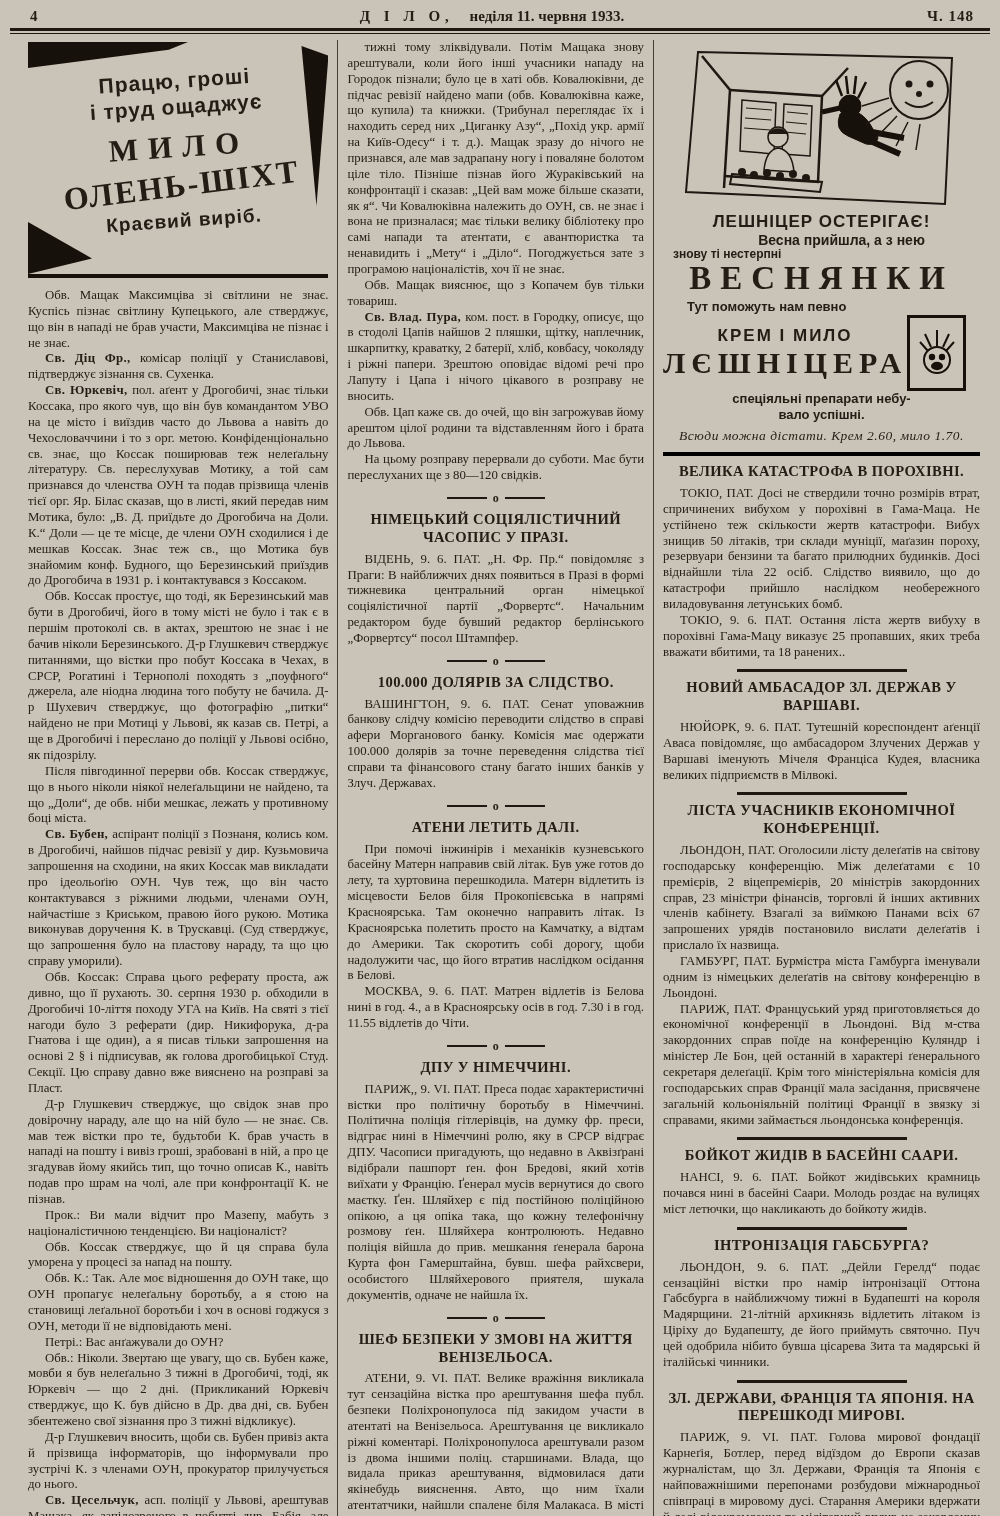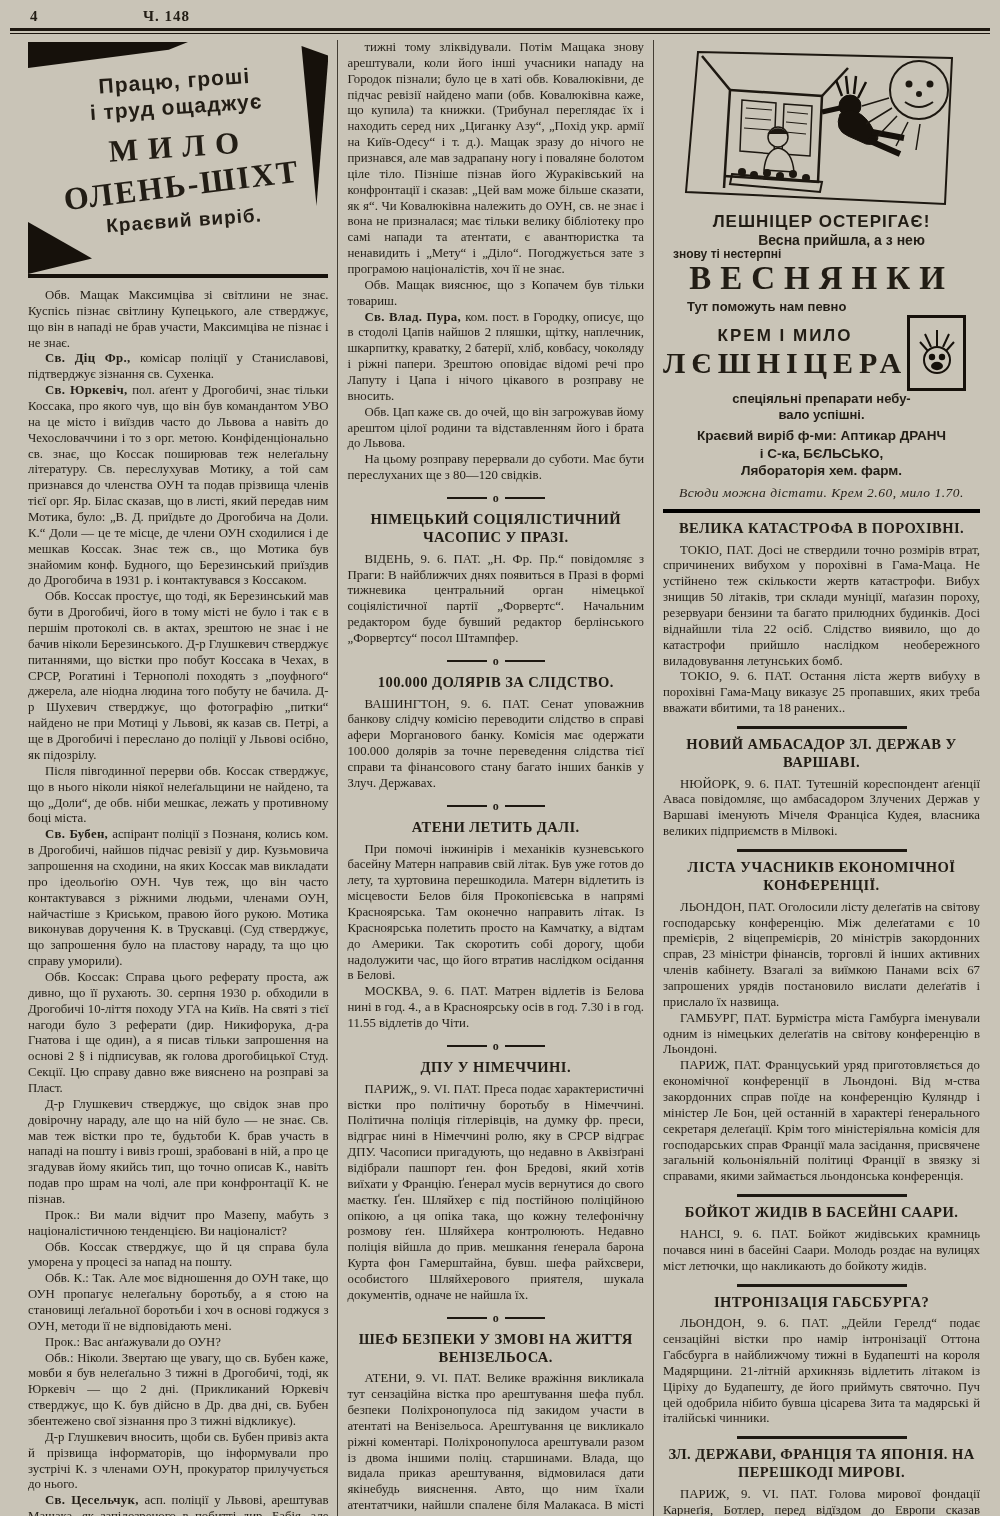--- a/index.html
+++ b/index.html
@@ -58,20 +58,24 @@
   .cream-maker{font-size:13.5px;text-align:center;line-height:1.3;margin-top:4px;}
   .cream-price{font-size:13.5px;font-style:italic;text-align:center;margin-top:5px;letter-spacing:.5px;}
 </style>
 </head>
 <body>
 
 <div class="page">
 
   <header class="masthead">
     <span class="pageno">4</span>
+    <span class="mast-center">
+      <span class="paper-name">Д І Л О,</span>
+      <span class="paper-date">неділя 11. червня 1933.</span>
+    </span>
     <span class="issue">Ч. 148</span>
   </header>
   <div class="rule-double"></div>
 
   <main class="columns">
 
     <section class="col col-left">
       <div class="soap-ad">
         <div class="soap-corner soap-tl"></div>
         <div class="soap-corner soap-tr"></div>
@@ -93,21 +97,21 @@
               <p class="para"><b>Св. Діц Фр., </b>комісар поліції у Станиславові, підтверджує зізнання св. Сухенка.</p>
               <p class="para"><b>Св. Юркевіч, </b>пол. аґент у Дрогобичі, знає тільки Коссака, про якого чув, що він був командантом УВО на це місто і виїздив часто до Львова а навіть до Чехословаччини і то з орг. метою. Конфіденціонально св. знає, що Коссак поширював теж нелеґальну літературу. Св. переслухував Мотику, а той сам признався до членства ОУН та подав прізвища членів тієї орг. Яр. Білас сказав, що в листі, який передав ним Мотика, було: „В. Д. приїдьте до Дрогобича на Доли. К.“ Доли — це те місце, де члени ОУН сходилися і де мешкав Коссак. Знає теж св., що Мотика був знайомим конф. Будного, що Березинський приїздив до Дрогобича в 1931 р. і контактувався з Коссаком.</p>
               <p class="para">Обв. Коссак простує, що тоді, як Березинський мав бути в Дрогобичі, його в тому місті не було і так є в першім протоколі св. в актах, зрештою не знає і не бачив ніколи Березинського. Д-р Глушкевич стверджує питаннями, що вістки про побут Коссака в Чехах, в СРСР, Рогатині і Тернополі походять з „поуфного“ джерела, але ніодна людина того побуту не бачила. Д-р Шухевич стверджує, що фотографію „питки“ найдено не при Мотиці у Львові, як казав св. Петрі, а ще в Дрогобичі і переслано до поліції у Львові осібно, як підозрілу.</p>
               <p class="para">Після півгодинної перерви обв. Коссак стверджує, що в нього ніколи ніякої нелеґальщини не найдено, та що „Доли“, де обв. ніби мешкає, лежать у противному боці міста.</p>
               <p class="para"><b>Св. Бубен, </b>аспірант поліції з Познаня, колись ком. в Дрогобичі, найшов підчас ревізії у дир. Кузьмовича запрошення на сходини, на яких Коссак мав викладати про ідеольоґію ОУН. Чув теж, що він часто контактувався з ріжними людьми, членами ОУН, найчастіше з Криськом, правою його рукою. Мотика виконував доручення К. в Трускавці. (Суд стверджує, що запрошення було на пластову нараду, та що цю справу уморили).</p>
               <p class="para">Обв. Коссак: Справа цього реферату проста, аж дивно, що її рухають. 30. серпня 1930 р. обходили в Дрогобичі 10-ліття походу УГА на Київ. На святі з тієї нагоди було 3 реферати (дир. Никифорука, д-ра Гнатова і ще один), а я писав тільки запрошення на основі 2 § і підписував, як голова дрогобицької Студ. Секції. Цю справу давно вже вияснено на розправі за Пласт.</p>
               <p class="para">Д-р Глушкевич стверджує, що свідок знав про довірочну нараду, але що на ній було — не знає. Св. мав теж вістки про те, будьтоби К. брав участь в нападі на пошту і вивіз гроші, зрабовані в ній, а про це згадував йому якийсь тип, що точно описав К., навіть подав про шрам на чолі, але при конфронтації К. не пізнав.</p>
               <p class="para">Прок.: Ви мали відчит про Мазепу, мабуть з націоналістичною тенденцією. Ви націоналіст?</p>
               <p class="para">Обв. Коссак стверджує, що й ця справа була уморена у процесі за напад на пошту.</p>
               <p class="para">Обв. К.: Так. Але моє відношення до ОУН таке, що ОУН пропагує нелеґальну боротьбу, а я стою на становищі леґальної боротьби і хоч в основі годжуся з ОУН, методи її не відповідають мені.</p>
-              <p class="para">Прок.: Вас анґажували до ОУН?</p>
+              <p class="para">Петрі.: Вас анґажували до ОУН?</p>
               <p class="para">Обв.: Ніколи. Звертаю ще увагу, що св. Бубен каже, мовби я був нелеґально 3 тижні в Дрогобичі, тоді, як Юркевіч — що 2 дні. (Прикликаний Юркевіч стверджує, що К. був дійсно в Др. два дні, св. Бубен збентежено свої зізнання про 3 тижні відкликує).</p>
               <p class="para">Д-р Глушкевич вносить, щоби св. Бубен привіз акта й прізвища інформаторів, що інформували про зустрічі К. з членами ОУН, прокуратор прилучується до нього.</p>
               <p class="para"><b>Св. Цесельчук, </b>асп. поліції у Львові, арештував Мащака, як запідозреного в побитті дир. Бабія, але швидко випустив його на волю. Ревізія в Мащака не дала висліду, але викрила його звязок з Мих. Копачом, а той знову вів підготовку нападу на одну з львівських пошт, яку 3</p>
             </div>
           </article>
         </div>
     </section>
 
     <section class="col col-mid">
       <div class="article-list">
@@ -257,25 +261,20 @@
                 <circle cx="25" cy="31" r="2.2" fill="#16110b"></circle>
                 <ellipse cx="20" cy="40" rx="5" ry="3.2" fill="#16110b"></ellipse>
               </g>
             </svg>
           </div>
         </div>
         <div class="cream-line4 c-sans">
           <span>спеціяльні препарати небу-</span><br>
           <span>вало успішні.</span>
         </div>
-        <div class="cream-maker c-sans">
-          <span>Краєвий виріб ф-ми: Аптикар ДРАНЧ</span><br>
-          <span>і С-ка, БЄЛЬСЬКО,</span><br>
-          <span>Лябораторія хем. фарм.</span>
-        </div>
         <div class="cream-price">Всюди можна дістати. Крем 2.60, мило 1.70.</div>
       </div>
       <div class="article-list rlist">
 
           <article class="article">
 
             <h3 class="headline">ВЕЛИКА КАТАСТРОФА В ПОРОХІВНІ.</h3>
             <div class="paras">
               <p class="para">ТОКІО, ПАТ. Досі не ствердили точно розмірів втрат, спричинених вибухом у порохівні в Гама-Маца. Не устійнено теж скількости жертв катастрофи. Вибух знищив 50 літаків, три склади муніції, маґазин пороху, резервуари бензини та багато прилюдних будинків. Досі віднайшли тіла 22 осіб. Слідство виявило, що до катастрофи прийшло наслідком необережного виладовування летунських бомб.</p>
               <p class="para">ТОКІО, 9. 6. ПАТ. Остання ліста жертв вибуху в порохівні Гама-Мацу виказує 25 пропавших, яких треба вважати вбитими, та 18 ранених..</p>

